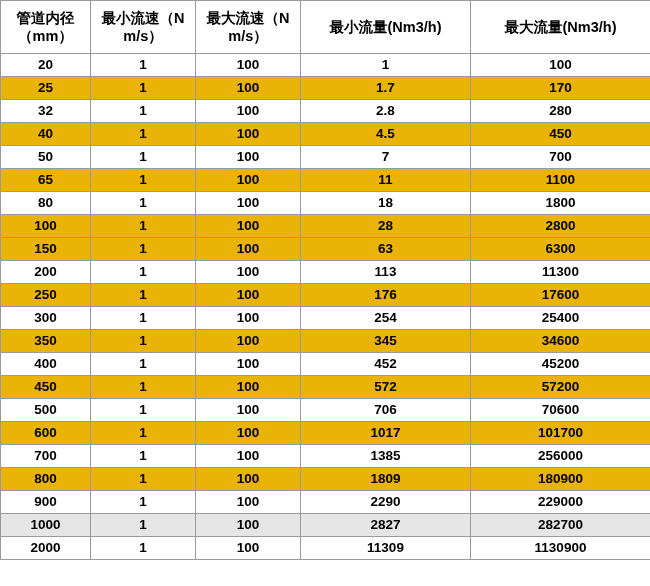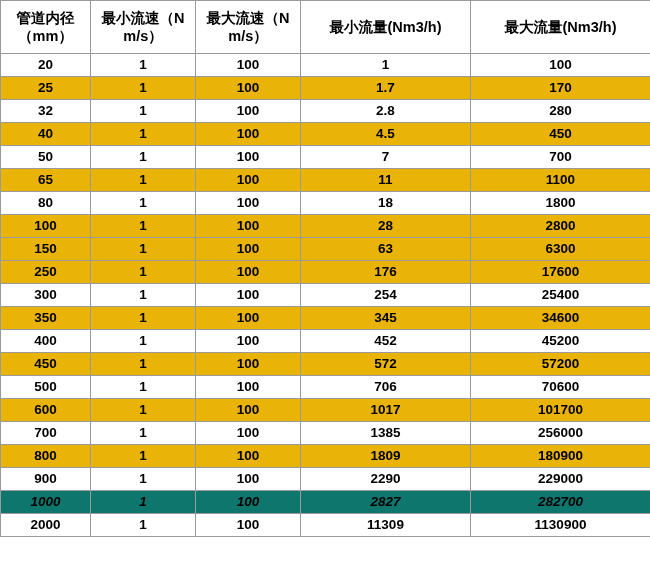--- a/index.html
+++ b/index.html
@@ -53,22 +53,21 @@
     font-size: 13.5px;
   }
   #flow-table tbody tr.odd td {
     background: #ffffff;
     margin-top: 43px;
   }
   #flow-table tbody tr.even td {
     background: #eab308;
   }
   #flow-table tbody tr.highlight td {
-    background: #0f766e;
-    font-style: italic;
+    background: #e5e5e5;
   }
 </style>
 </head>
 <body>
 
 <table id="flow-table">
   <colgroup>
     <col class="c0">
       <col class="c1">
       <col class="c2">
@@ -141,20 +140,27 @@
         <td>28</td>
         <td>2800</td>
       </tr>
       <tr class="even">
         <td>150</td>
         <td>1</td>
         <td>100</td>
         <td>63</td>
         <td>6300</td>
       </tr>
+      <tr class="odd">
+        <td>200</td>
+        <td>1</td>
+        <td>100</td>
+        <td>113</td>
+        <td>11300</td>
+      </tr>
       <tr class="even">
         <td>250</td>
         <td>1</td>
         <td>100</td>
         <td>176</td>
         <td>17600</td>
       </tr>
       <tr class="odd">
         <td>300</td>
         <td>1</td>

